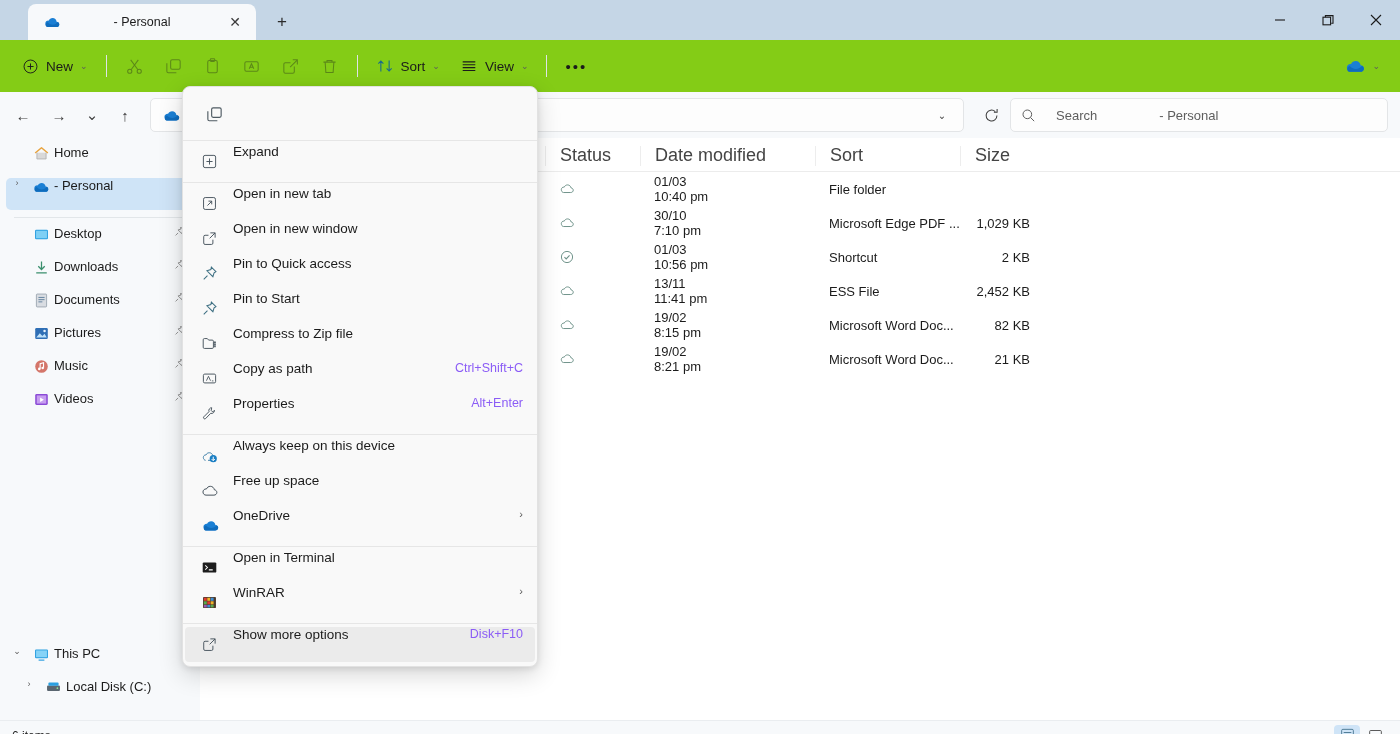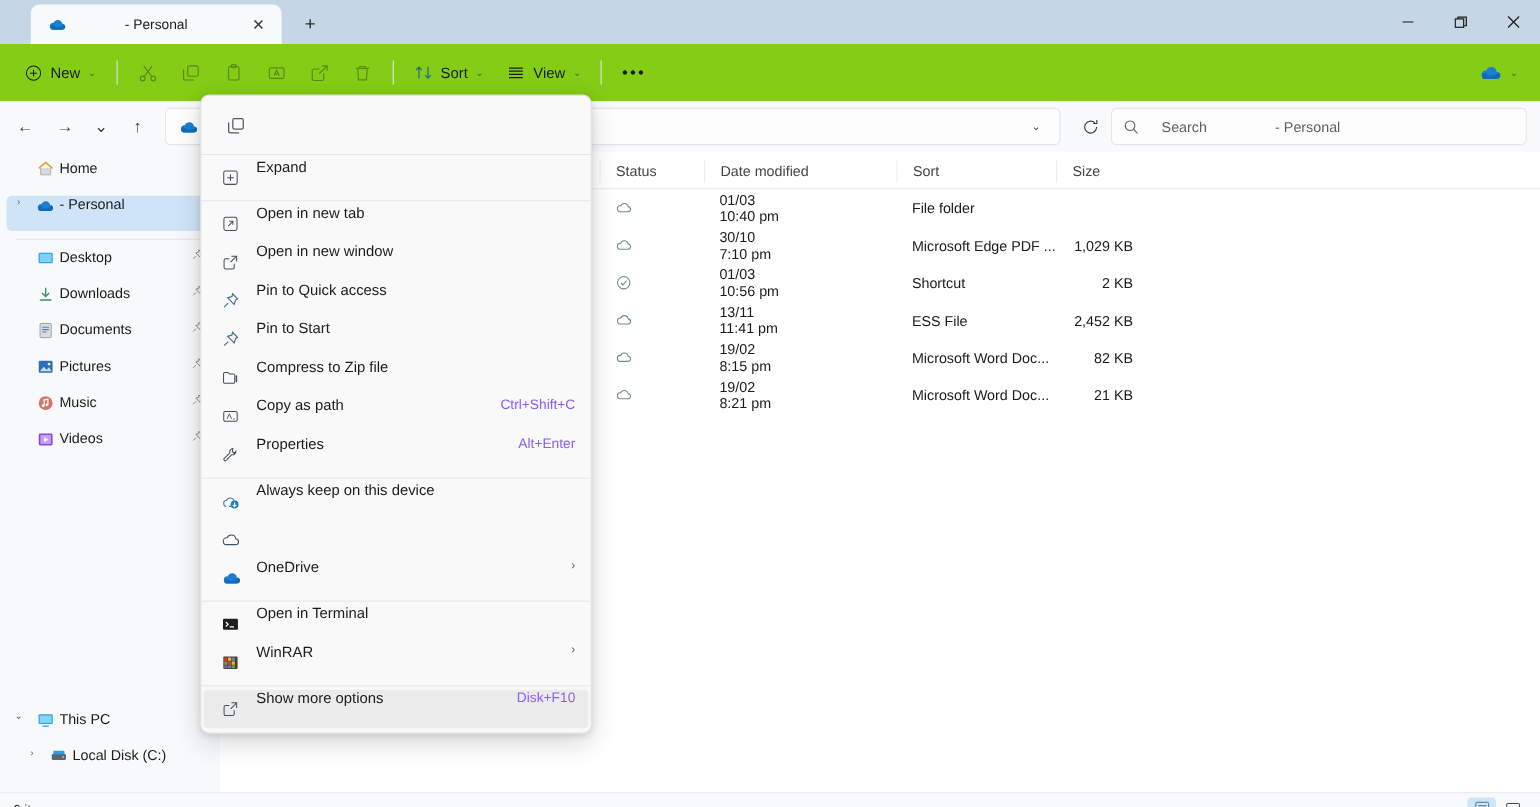--- a/index.html
+++ b/index.html
@@ -109,21 +109,21 @@
   .nav-lbl { flex: 1; white-space: nowrap; overflow: hidden; }
   .nav-pin { width: 14px; color: #9a9a9a; font-size: 11px; text-align: center; flex-shrink:0; }
   .nav-sep { height: 1px; background: #e2e6e9; margin: 7px 14px 8px 14px; }
   .sidebar-bottom { position: absolute; bottom: 8px; left: 0; right: 0; }
   .indent { margin-left: 18px; }
 
   
   .filepane { flex: 1; background: #fff; position: relative; overflow: hidden; }
   .colheaders {
     display: flex; height: 32px; align-items: center;
-    font-size: 13px; color: #444; border-bottom: 1px solid #ececec;
+    font-size: 18px; color: #444; border-bottom: 1px solid #ececec;
     margin-top: 2px;
   }
   .colh { padding-left: 14px; border-left: 1px solid #ededed; height: 20px; display: flex; align-items: center; }
   .colh:first-child { border-left: none; }
   .c-name { width: 345px; }
   .c-status { width: 95px; }
   .c-date { width: 175px; }
   .c-type { width: 145px; }
   .c-size { width: 100px; justify-content: flex-start; }
   .row {
@@ -716,20 +716,21 @@
         </svg>
       </span>
       <span class="ctx-lbl">Always keep on this device</span>
     </div>
     <div class="ctx-item">
       <span class="ctx-ico">
         <svg width="18" height="18" viewBox="0 0 20 20">
           <path d="M5.6 14.6h8.8c1.8 0 3.2-1.3 3.2-3 0-1.5-1.2-2.8-2.8-3-.3-2.2-2.2-3.8-4.4-3.8-2 0-3.7 1.2-4.3 2.9h-.5c-1.9 0-3.4 1.5-3.4 3.4 0 1.9 1.4 3.5 3.4 3.5z" fill="none" stroke="#44505a" stroke-width="1.1"></path>
         </svg>
       </span>
+      <span class="ctx-lbl">Free up space</span>
     </div>
     <div class="ctx-item">
       <span class="ctx-ico">
         <svg width="19" height="19" viewBox="0 0 24 24">
           <path d="M6.6 18.4h11.1c2.3 0 4-1.5 4-3.5 0-1.9-1.5-3.4-3.5-3.6-.3-2.7-2.6-4.8-5.4-4.8-2.3 0-4.3 1.4-5.1 3.4-.2 0-.4-.1-.6-.1-2.2 0-4 1.7-4 3.9s1.6 4.7 3.5 4.7z" fill="#1a7fd4"></path>
           <path d="M6.6 18.4h11.1c2.3 0 4-1.5 4-3.5 0-1.4-.8-2.6-2-3.2-1.5 2.1-4 3.5-6.8 3.5-2.7 0-5.1-1.2-6.6-3.1-1.6.4-2.8 1.8-2.8 3.4 0 1.8 1.4 2.9 3.1 2.9z" fill="#0f6cbd"></path>
         </svg>
       </span>
       <span class="ctx-lbl">OneDrive</span>
       <span class="ctx-sub">›</span>

